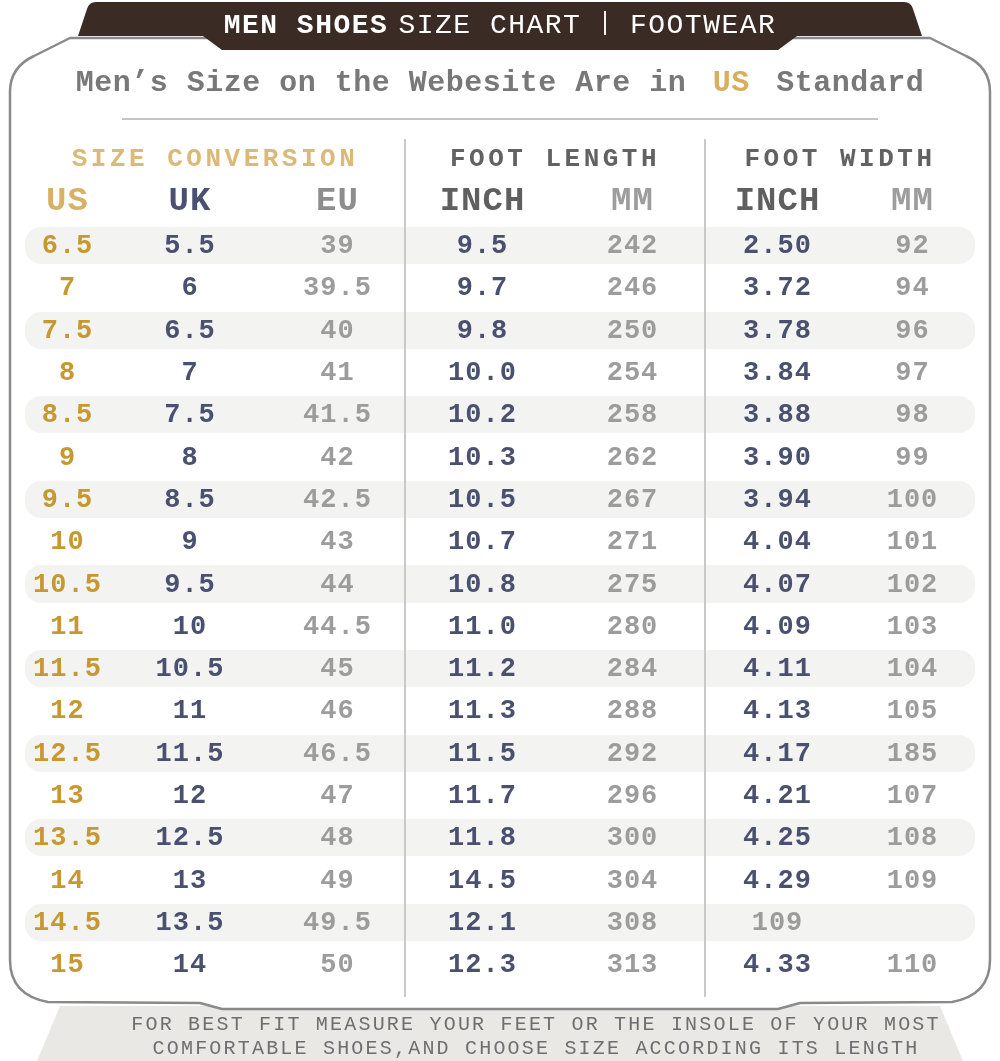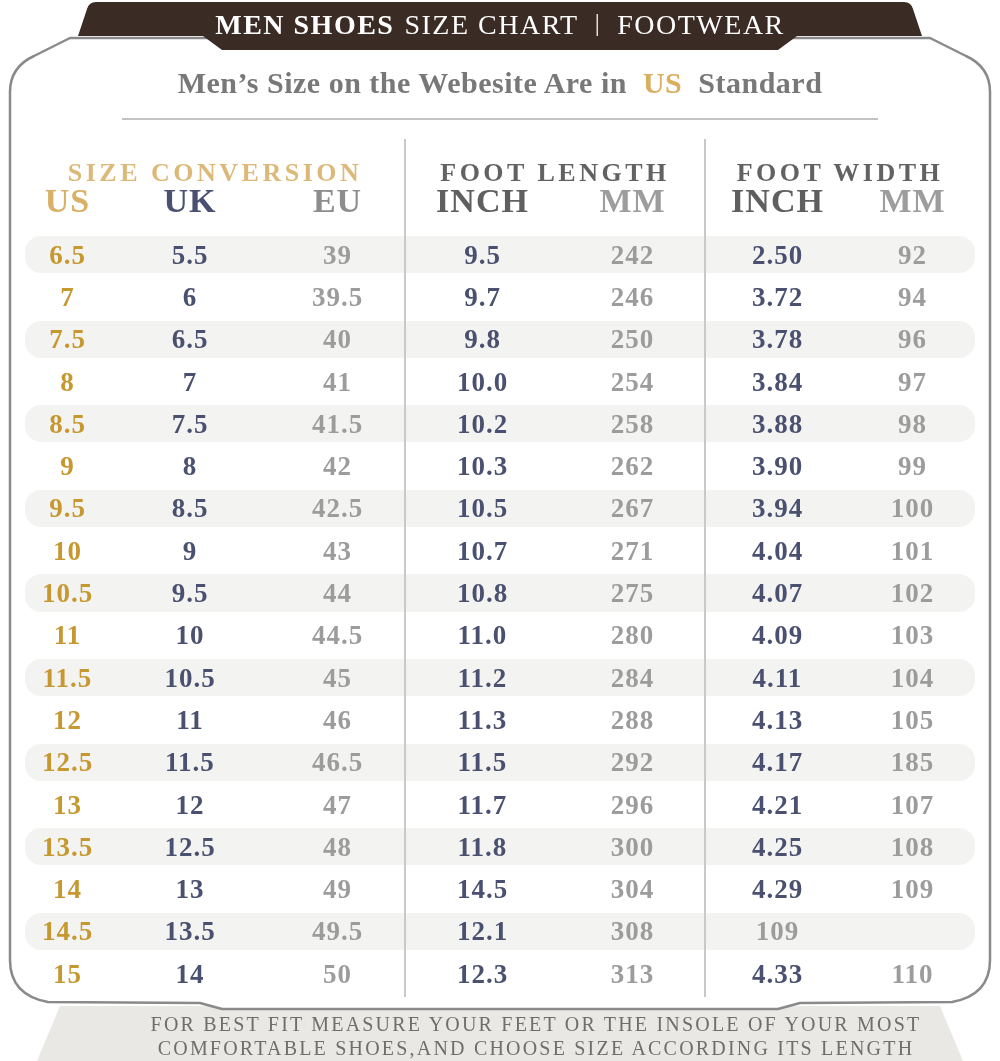--- a/index.html
+++ b/index.html
@@ -1,18 +1,18 @@
 <!DOCTYPE html>
 <html><head>
 <meta charset="utf-8">
 <style>
   html,body{margin:0;padding:0;background:#fff;}
   .canvas{
     position:relative;width:1000px;height:1061px;overflow:hidden;
-    background:#ffffff;font-family:Liberation Serif, serif;
+    background:#ffffff;font-family:Liberation Mono, monospace;
     -webkit-font-smoothing:antialiased;
   }
   .bg-svg{position:absolute;left:0;top:0;z-index:0;}
 
   
   .banner-text{
     position:absolute;left:0;top:0;width:100%;height:50px;z-index:3;
     display:flex;align-items:center;justify-content:center;
     color:#ffffff;font-size:28px;letter-spacing:1.5px;white-space:nowrap;
   }
@@ -23,35 +23,35 @@
   
   .title{
     position:absolute;left:0;top:66px;width:100%;z-index:2;text-align:center;
     font-size:30px;font-weight:700;color:#787878;letter-spacing:.5px;white-space:nowrap;
   }
   .title .hl{color:#d9ae5e;margin:0 8px;}
   .title-underline{position:absolute;left:122px;top:118px;width:756px;height:2px;background:#c4c4c4;z-index:2;}
 
   
   .g7{display:grid;grid-template-columns:85px 160px 135px 155px 145px 145px 125px;}
-  .group-row{position:absolute;left:25px;top:139px;width:950px;height:40px;z-index:2;align-items:center;margin-top:14px;}
+  .group-row{position:absolute;left:25px;top:139px;width:950px;height:40px;z-index:2;align-items:center;}
   .gh{font-size:26px;font-weight:700;letter-spacing:3.5px;text-align:center;white-space:nowrap;}
   .gh-0{grid-column:1/4;color:#dcb978;}
   .gh-1{grid-column:4/6;color:#626262;}
   .gh-2{grid-column:6/8;color:#626262;}
 
   .sub-row{position:absolute;left:25px;top:177px;width:950px;height:48px;z-index:2;align-items:center;}
   .sh{font-size:34px;font-weight:700;letter-spacing:1px;text-align:center;}
   .sh-0{color:#d8b066;}
   .sh-1{color:#4a5170;}
   .sh-2{color:#8d8d8d;}
   .sh-3,.sh-5{color:#5f5f5f;}
   .sh-4,.sh-6{color:#9d9d9d;}
 
-  .rows{position:absolute;left:25px;top:234px;width:950px;z-index:1;}
+  .rows{position:absolute;left:25px;top:225px;width:950px;z-index:1;}
   .trow{position:relative;height:42.3px;align-items:center;z-index:0;}
   .trow:nth-child(odd)::before{
     content:"";position:absolute;left:0;right:0;top:2px;bottom:3px;
     background:#f3f3f1;border-radius:16px;z-index:-1;
   }
   .cell{text-align:center;font-size:27px;font-weight:700;letter-spacing:1px;}
   .col0{color:#c6982f;}
   .col1,.col3,.col5{color:#4a5170;}
   .col2,.col4,.col6{color:#9c9c9c;}
 

